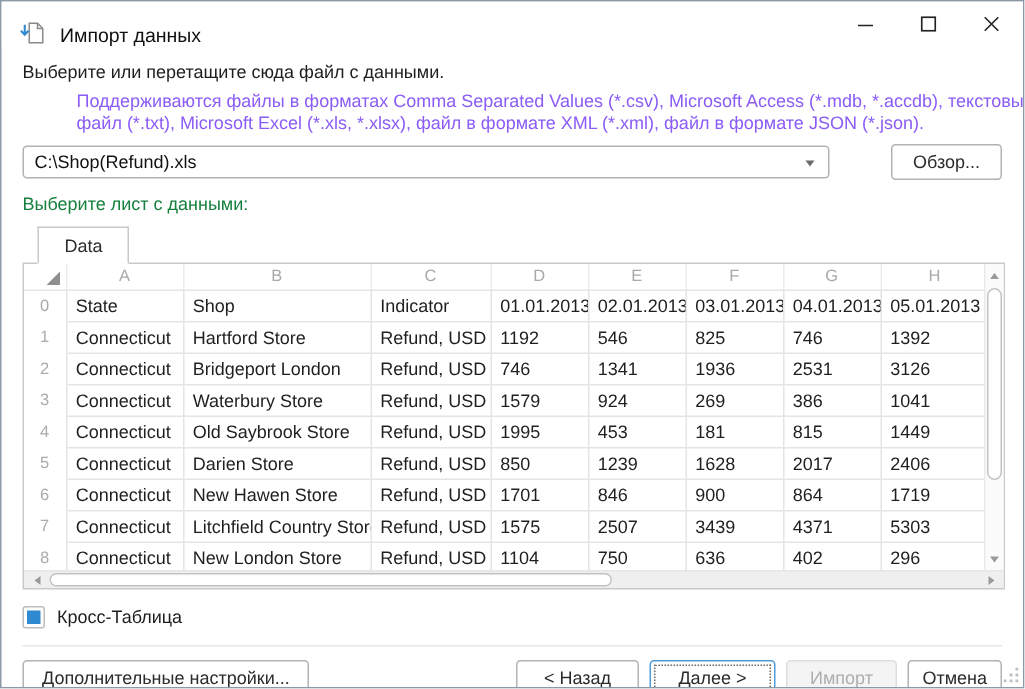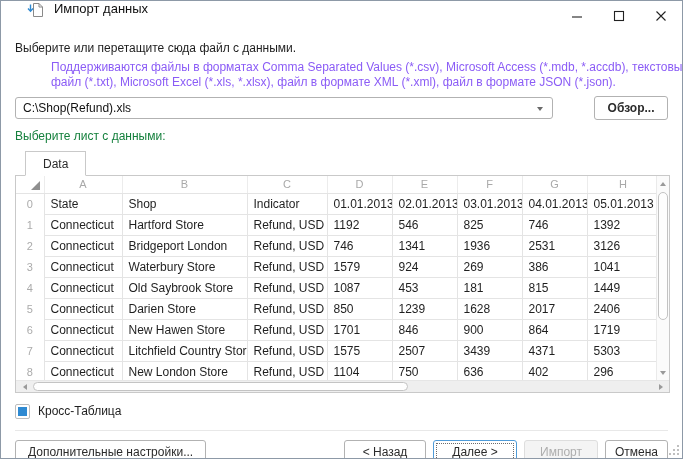--- a/index.html
+++ b/index.html
@@ -1,39 +1,39 @@
 <!DOCTYPE html>
 <html><head>
 <meta charset="utf-8">
 <style>
   * { box-sizing: border-box; margin: 0; padding: 0; }
   html,body { background:#eef1f4; font-family:"Liberation Sans","DejaVu Sans",sans-serif; }
   .dialog{ position:relative; width:683px; height:459px; background:#fff;
            border:1px solid #8d99a7; overflow:hidden; }
 
   
-  .titlebar{ display:flex; align-items:flex-start; height:30px; padding-left:26px; background:#fff; }
+  .titlebar{ display:flex; align-items:flex-end; height:30px; padding-left:12px; background:#fff; }
   .app-icon{ width:18px; height:18px; margin-right:9px; display:inline-flex; }
   .title{ font-size:13px; color:#101010; }
   .win-controls{ margin-left:auto; display:flex; height:100%; }
   .winbtn{ width:42px; height:100%; display:flex; align-items:center; justify-content:center; cursor:default; }
 
   .body{ padding:8px 14px 0 14px; }
   .line1{ font-size:12px; color:#1e1e1e; margin-top:2px; }
   .line2{ font-size:12px; color:#8b5cf6; margin-top:5px; line-height:14.5px; width:655px;margin-left:36px; }
 
   
   .file-row{ display:flex; margin-top:7px; align-items:center;gap:33px; }
   .combobox{ position:relative; width:581px; height:22px; border:1px solid #b2b2b2; border-radius:3px;
              background:#fff; font-size:12px; color:#111; display:flex; align-items:center; padding:0 20px 0 7px; }
   .dd-arrow{ position:absolute; right:9px; top:9px; width:0; height:0;
              border-left:3.5px solid transparent; border-right:3.5px solid transparent; border-top:4px solid #6a6a6a; }
   .btn{ height:23px; background:#fff; border:1px solid #b2b2b2; border-radius:3px;
         font-family:inherit; font-size:12px; color:#2b2b2b; cursor:default; }
-  .browse{ width:80px; margin-left:8px; height:24px;font-weight:bold; }
+  .browse{ width:80px; margin-left:8px; height:24px; }
 
   .sheet-label{ font-size:12px; color:#15803d; margin-top:9px; }
 
   
   .tabs{ display:flex; padding-left:10px; margin-top:8px; }
   .tab{ position:relative; z-index:2; margin-bottom:-1px; height:25px; line-height:24px; padding:0 17px;
         background:#fff; border:1px solid #c9c9c9; border-bottom:1px solid #fff; font-size:12px; color:#2b2b2b; }
 
   
   .grid-wrap{ position:relative; width:655px; height:218px; border:1px solid #c9c9c9; background:#fff; }
@@ -213,21 +213,21 @@
                 <td>924</td>
                 <td>269</td>
                 <td>386</td>
                 <td>1041</td>
               </tr>
               <tr>
                 <td class="rownum">4</td>
                 <td>Connecticut</td>
                 <td>Old Saybrook Store</td>
                 <td>Refund, USD</td>
-                <td>1087</td>
+                <td>1995</td>
                 <td>453</td>
                 <td>181</td>
                 <td>815</td>
                 <td>1449</td>
               </tr>
               <tr>
                 <td class="rownum">5</td>
                 <td>Connecticut</td>
                 <td>Darien Store</td>
                 <td>Refund, USD</td>

